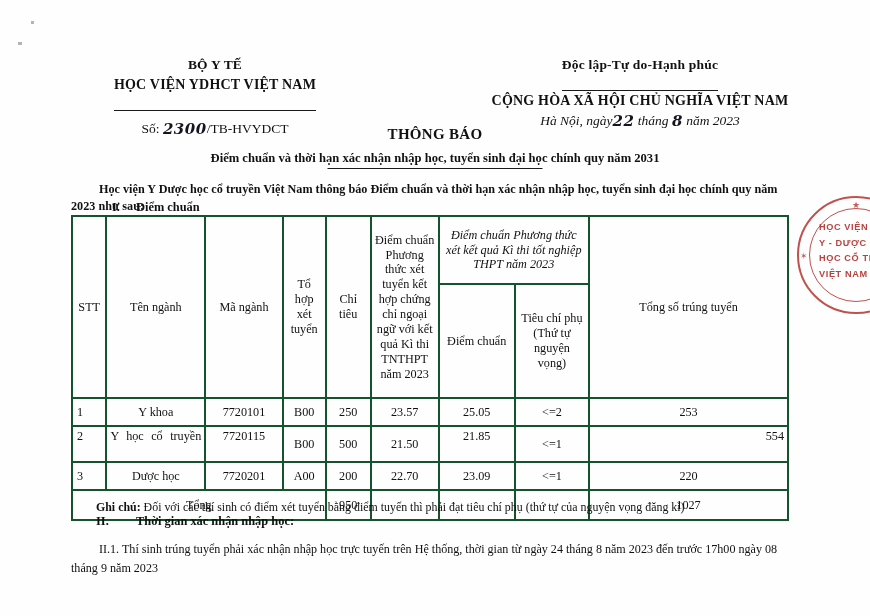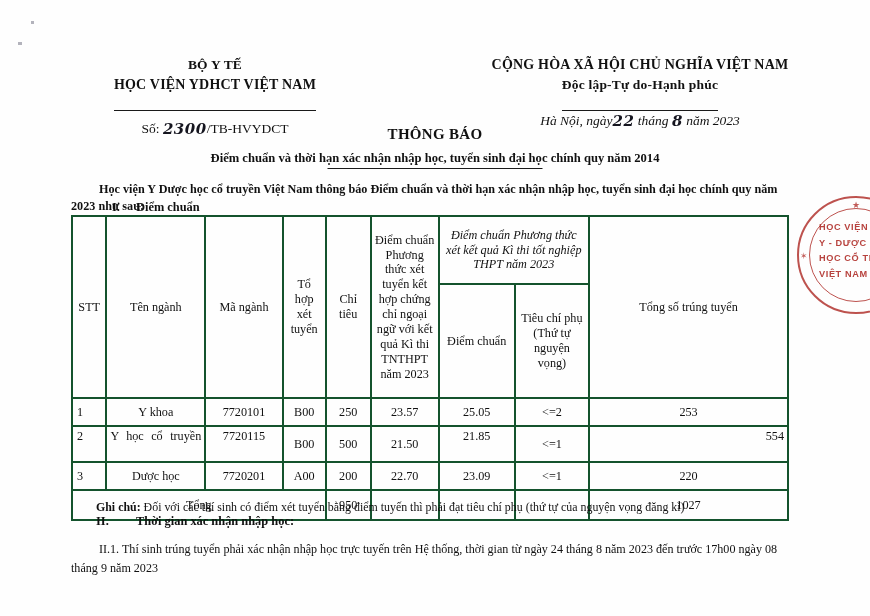--- a/index.html
+++ b/index.html
@@ -256,36 +256,36 @@
       <div class="ln-bold">BỘ Y TẾ</div>
       <div class="ln-bold big">
         <span class="underline-short">HỌC VIỆN YDHCT VIỆT NAM</span>
       </div>
       <div class="so-line">
         <span>Số:</span>
         <span class="hand">2300</span><span>/TB-HVYDCT</span>
       </div>
     </div>
     <div class="hdr-right">
-      <div class="ln-bold big">CỘNG HÒA XÃ HỘI CHỦ NGHĨA VIỆT NAM</div>
       <div class="ln-bold">
         <span class="underline-short">Độc lập-Tự do-Hạnh phúc</span>
       </div>
+      <div class="ln-bold big">CỘNG HÒA XÃ HỘI CHỦ NGHĨA VIỆT NAM</div>
       <div class="date-line">
         <span>Hà Nội, ngày</span><span class="hand">22</span>
         <span>tháng</span>
         <span class="hand">8</span>
         <span>năm 2023</span>
       </div>
     </div>
   </div>
 
   <div class="title-wrap">
     <div class="t-main">THÔNG BÁO</div>
-    <div class="t-sub">Điểm chuẩn và thời hạn xác nhận nhập học, tuyển sinh đại học chính quy năm 2014</div>
+    <div class="t-sub">Điểm chuẩn và thời hạn xác nhận nhập học, tuyển sinh đại học chính quy năm 2031</div>
   </div>
 
   <div class="intro">Học viện Y Dược học cổ truyền Việt Nam thông  báo Điểm chuẩn và thời hạn xác nhận nhập học, tuyển sinh đại học chính quy năm 2023 như sau:</div>
 
   <div class="sec-head" id="sec1">
     <span class="sec-num">I.</span><span>Điểm chuẩn</span>
   </div>
 
   <table class="main">
     <colgroup>

